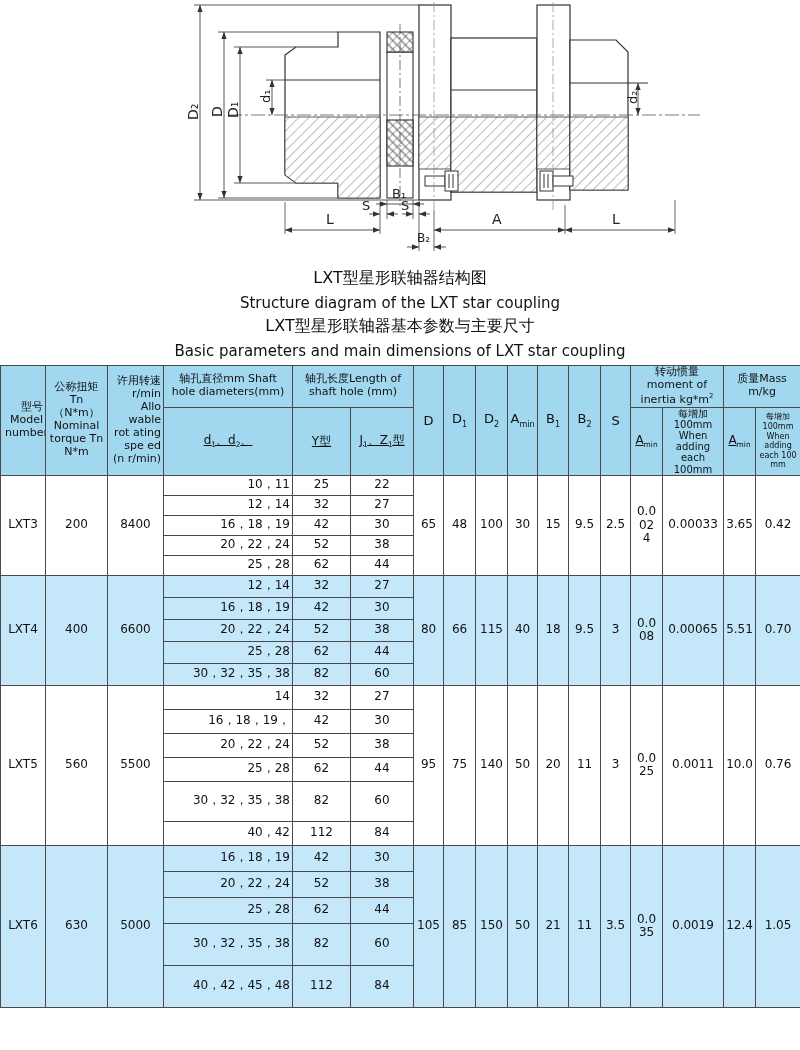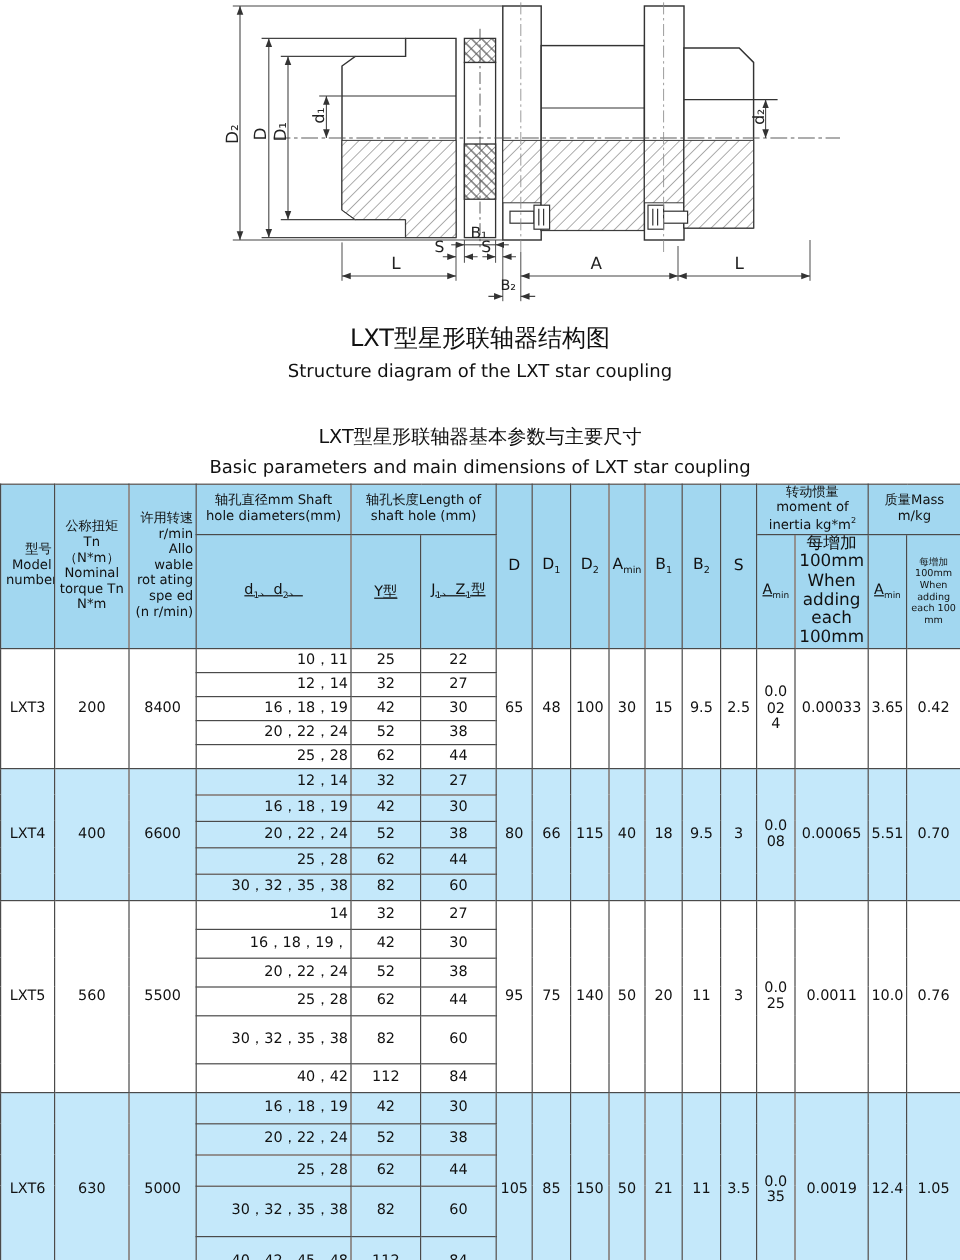--- a/index.html
+++ b/index.html
@@ -6,34 +6,34 @@
   body{
     width:800px;height:1050px;background:#ffffff;
     font-family:"DejaVu Sans","Liberation Sans",sans-serif;color:#111;
     overflow:hidden;
   }
   
   .drawing-wrap{width:800px;height:256px;}
   svg text{font-family:"DejaVu Sans","Liberation Sans",sans-serif;fill:#222;}
   
   .captions{text-align:center;}
-  .cap-zh{font-size:20px;margin:12px 0 5px;}
-  .cap-en{font-size:15px;margin:0 0 36px;}
+  .cap-zh{font-size:16px;margin:12px 0 5px;}
+  .cap-en{font-size:15px;margin:0 0 4px;}
   .cap-zh2{font-size:16px;margin:0 0 5px;}
   .cap-en2{font-size:15px;margin:0 14px 5px;}
   
   table{border-collapse:collapse;table-layout:fixed;width:800px;}
   th,td{border:1px solid #4a4a4a;padding:0 2px;text-align:center;vertical-align:middle;font-weight:normal;overflow:hidden;}
   th{background:#a2d7f0;font-size:11px;line-height:1.18;}
   td{font-size:12px;line-height:1.15;background:#ffffff;}
   tr.g-blue td{background:#c4e8fa;}
   .hdr-model,.hdr-speed{text-align:right;padding-left:4px;}
   .hdr-dim{font-size:13px;}
   .hdr-sub{font-size:12px;text-decoration:underline;}
-  .per100-i{font-size:14px;line-height:1.12;padding:0 1px;}
+  .per100-i{font-size:10px;line-height:1.12;padding:0 1px;}
   .per100-m{font-size:8px;line-height:1.2;padding:0 1px;margin-left:12px;}
   .c-d{text-align:right;padding-left:10px;}
   .c-ia{word-break:break-all;padding:0 5px;line-height:1.1;}
   tr.rh-a{height:20px;}
   tr.rh-b{height:22px;}
   tr.rh-c{height:24px;}
   tr.rh-d{height:26px;}
   tr.tall40{height:40px;}
   tr.tall42{height:42px;}
   sub{font-size:0.62em;}

